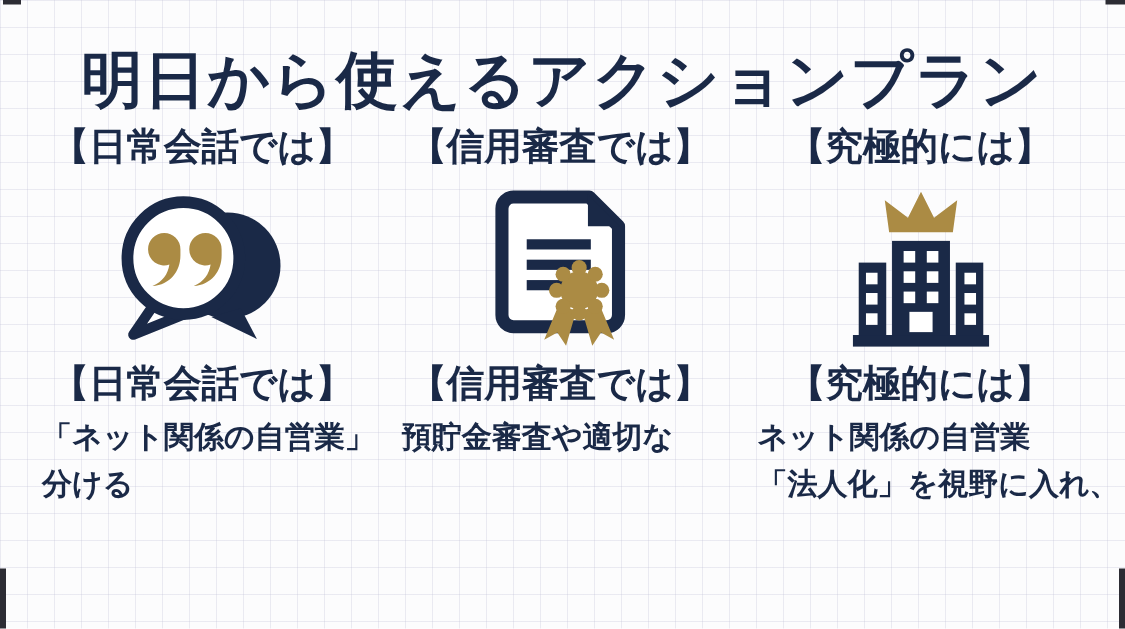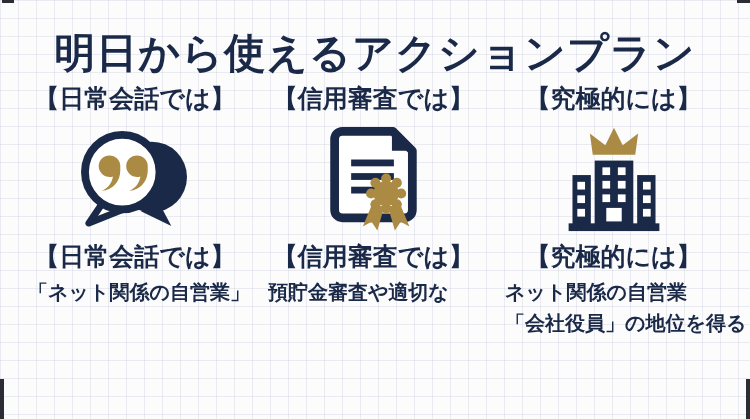--- a/index.html
+++ b/index.html
@@ -103,20 +103,21 @@
 
           <g fill="#ab8b44">
             <path transform="translate(23,30)" d="M22,12 a11,11 0 1,0 -22,0 a11,11 0 0,0 14.5,10.4 C13.5,29 10,34 3,37 c12,-1 19,-10 19,-21 z"></path>
             <path transform="translate(51,30)" d="M22,12 a11,11 0 1,0 -22,0 a11,11 0 0,0 14.5,10.4 C13.5,29 10,34 3,37 c12,-1 19,-10 19,-21 z"></path>
           </g>
         </svg>
       </div>
       <div class="col-header">【日常会話では】</div>
       <div class="col-body">
         <div>「ネット関係の自営業」</div>
+        <div>分ける</div>
       </div>
     </div>
 
     <div class="col">
       <div class="col-header">【信用審査では】</div>
       <div class="icon-box">
         <svg width="102" height="108" viewBox="0 0 105 110" aria-hidden="true">
 
           <path d="M21 8 h52 l20 20 v61 a8 8 0 0 1 -8 8 h-64 a8 8 0 0 1 -8 -8 v-73 a8 8 0 0 1 8 -8 z" fill="#ffffff" stroke="#1a2947" stroke-width="9" stroke-linejoin="round"></path>
           <path d="M72 6 l22 22 h-22 z" fill="#1a2947"></path>
@@ -180,18 +181,18 @@
             <rect x="90" y="77" width="8" height="8"></rect>
             <rect x="90" y="91" width="8" height="8"></rect>
           </g>
 
           <rect x="13" y="106" width="94" height="8" fill="#1a2947"></rect>
         </svg>
       </div>
       <div class="col-header">【究極的には】</div>
       <div class="col-body">
         <div>ネット関係の自営業</div>
-        <div>「会社役員」の地位を得る</div>
+        <div>「法人化」を視野に入れ、</div>
       </div>
     </div>
 
   </div>
 </div>
 
 </body></html>

